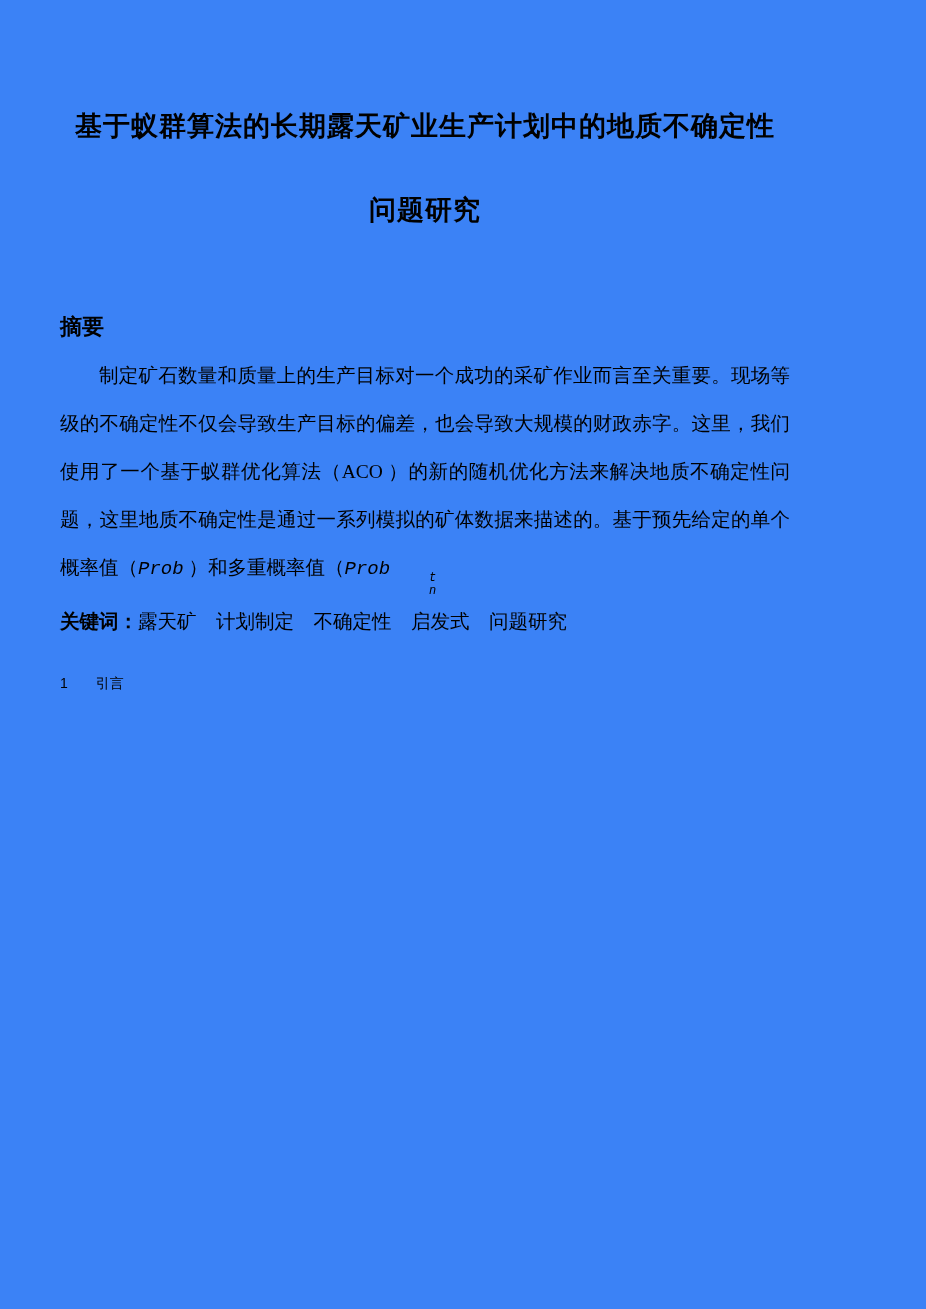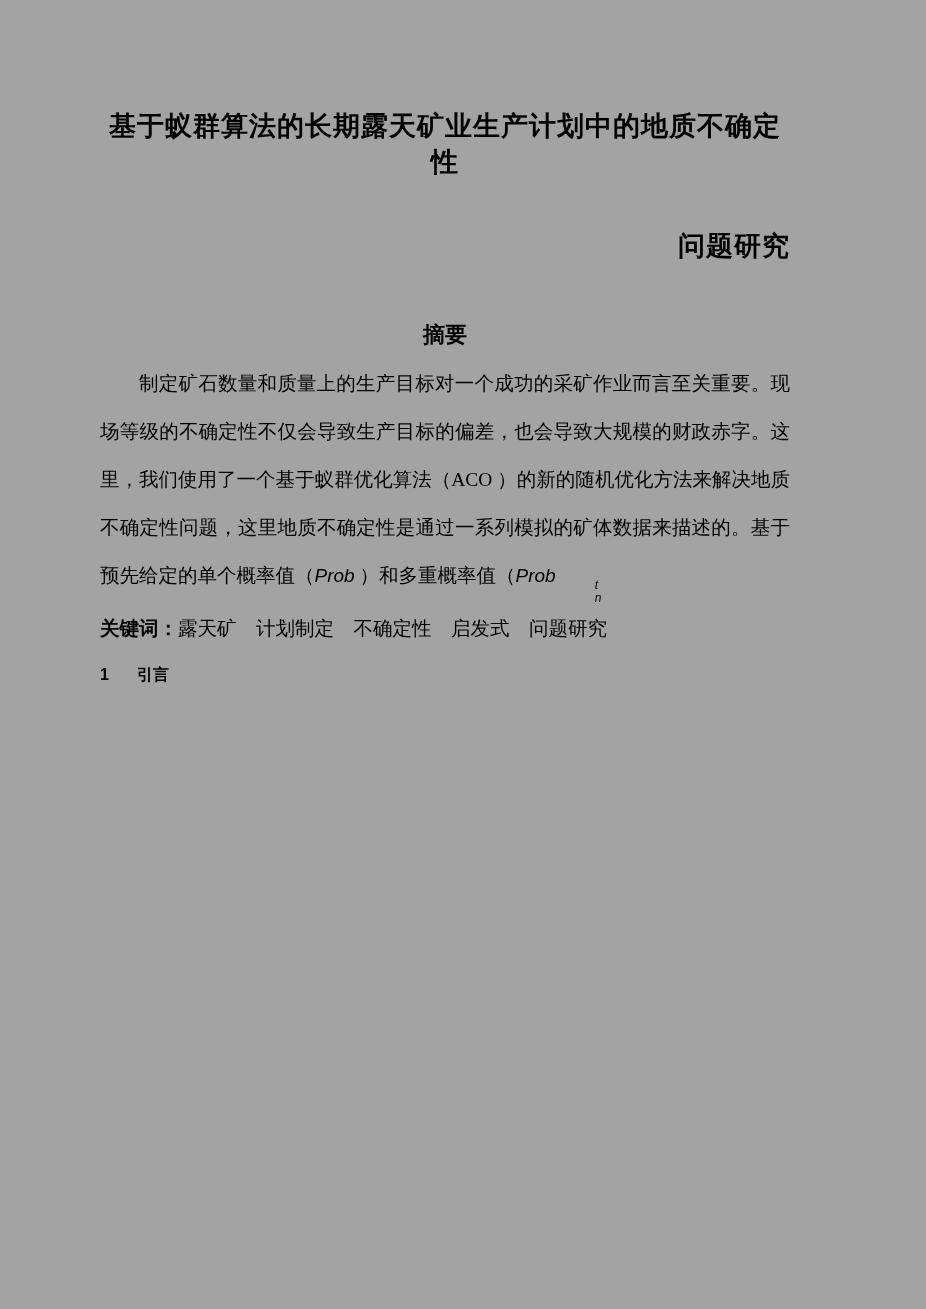--- a/index.html
+++ b/index.html
@@ -10,43 +10,42 @@
     background: #ffffff;
     width: 926px;
     height: 1309px;
     color: #000000;
     font-family: "Liberation Serif", "DejaVu Serif", serif;
   }
   .page {
     box-sizing: border-box;
     width: 926px;
     height: 1309px;
-    padding: 108px 136px 40px 100px;
+    padding: 108px 136px 40px 60px;
     overflow: hidden;
-    background: #a3a3a3;
+    background: #3b82f6;
   }
   .title-line {
     font-family: "Liberation Sans", "DejaVu Sans", sans-serif;
     font-weight: bold;
     font-size: 27px;
     line-height: 36px;
     text-align: center;
     letter-spacing: 1px;
   }
   .title-line-2 {
     margin-top: 48px;
-    text-align: right;
   }
   .abstract-heading {
     font-family: "Liberation Sans", "DejaVu Sans", sans-serif;
     font-weight: bold;
     font-size: 22px;
     line-height: 30px;
-    text-align: center;
-    margin-top: 56px;
+    text-align: left;
+    margin-top: 84px;
   }
   .body-text {
     font-size: 19.5px;
     line-height: 48px;
     text-align: justify;
     text-align-last: left;
   }
   .abstract-body {
     margin: 10px 0 0 0;
     text-indent: 2em;
@@ -55,37 +54,37 @@
     margin: 0;
     font-size: 19.5px;
     line-height: 48px;
   }
   .keywords-label {
     font-family: "Liberation Sans", "DejaVu Sans", sans-serif;
     font-weight: bold;
     text-align: right;
   }
   .section-heading {
-    margin-top: 7px;
+    margin-top: 22px;
     font-family: "Liberation Sans", "DejaVu Sans", sans-serif;
-    font-weight: bold;
-    font-size: 16px;
+    font-weight: normal;
+    font-size: 14px;
     line-height: 30px;
   }
   .section-number {
     display: inline-block;
     margin-right: 28px;
   }
   .intro-body {
     margin: 16px 0 0 0;
     text-indent: 2em;
   }
   .math {
     font-style: italic;
-    font-family: Liberation Sans, sans-serif;
+    font-family: Liberation Mono, monospace;
     font-size: 19px;
   }
   .msupsub {
     display: inline-flex;
     flex-direction: column;
     align-items: flex-start;
     font-size: 12px;
     line-height: 1.05;
     vertical-align: -7px;
     font-style: italic;

